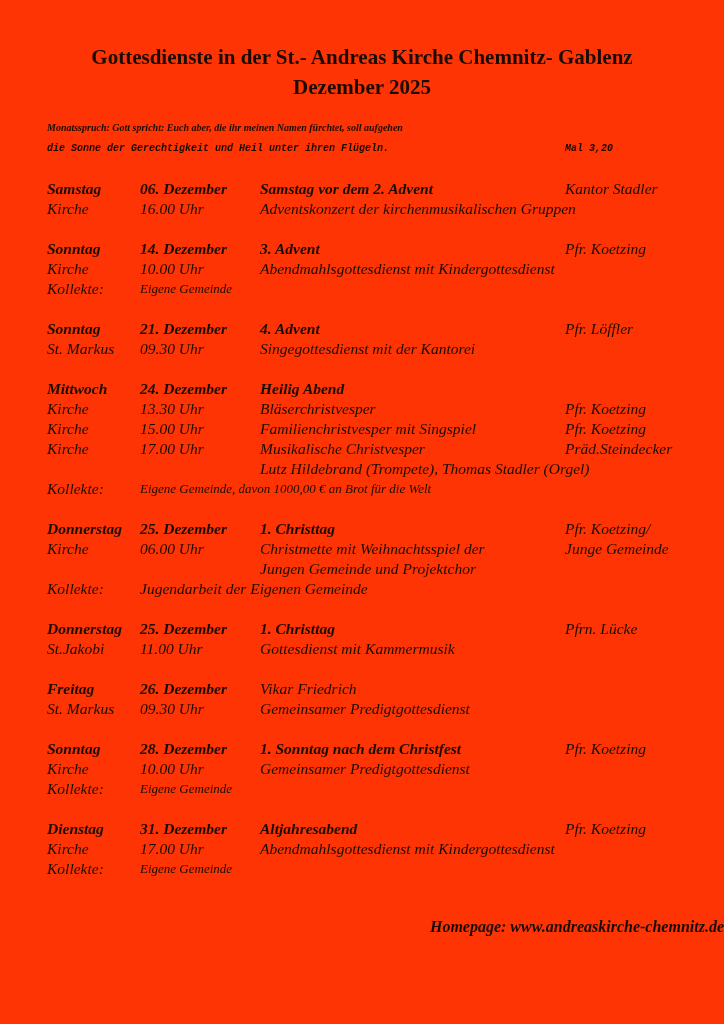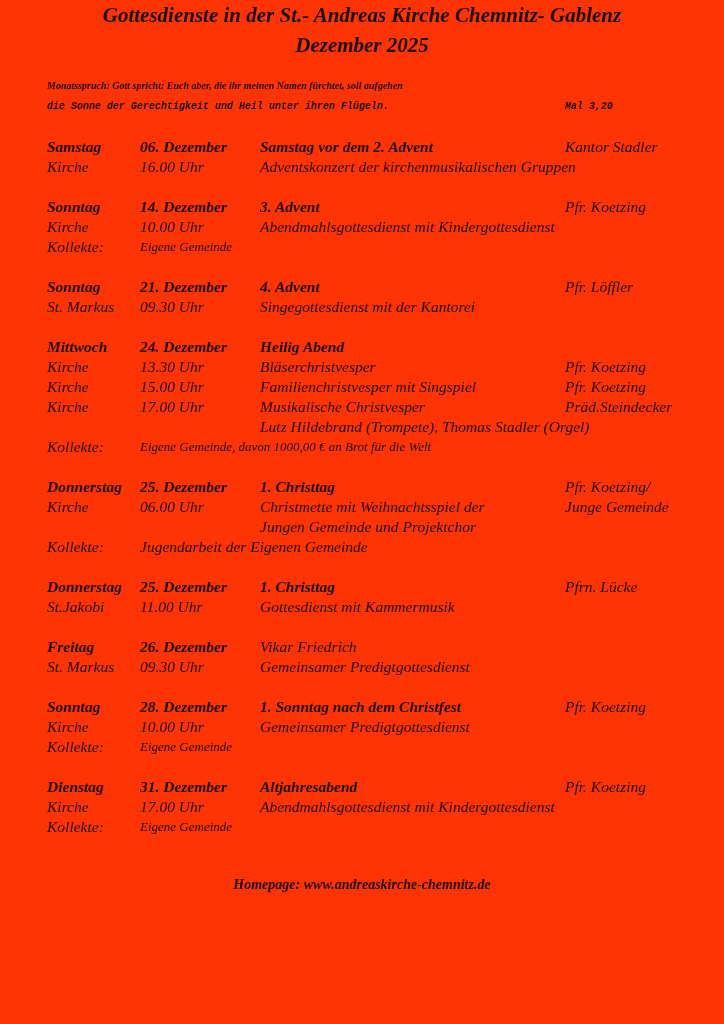--- a/index.html
+++ b/index.html
@@ -8,25 +8,25 @@
   }
   body {
     width: 724px;
     height: 1024px;
     overflow: hidden;
     background: #ff3404;
     color: #190c04;
     font-family: "Liberation Serif", serif;
   }
   .title {
+    padding-top: 42px;
     text-align: center;
     font-weight: bold;
     font-size: 21px;
     line-height: 30px;
-    font-style: italic;
   }
   .motto {
     margin: 15px 40px 0 47px;
     font-weight: bold;
     font-style: italic;
     font-size: 10px;
     line-height: 21px;
   }
   .motto-line { white-space: nowrap; }
   .motto-line2 { position: relative; font-family: Liberation Mono, monospace; }
@@ -48,24 +48,24 @@
   }
   .row span { white-space: nowrap; }
   .hdr .c1, .hdr .c2, .hdr .c3 { font-weight: bold; }
   .kv { grid-column: 2 / 5; }
   .kv.small {
     font-size: 13px;
     align-self: end;
   }
   .footer {
     margin-top: 36px;
-    text-align: center;
+    text-align: right;
     font-weight: bold;
     font-style: italic;
-    font-size: 14px;
+    font-size: 16px;
     line-height: 24px;
   }
 </style>
 </head>
 <body style="background: rgb(255, 52, 4); color: rgb(25, 12, 4);">
 
 <div class="title">
   <div>Gottesdienste in der St.- Andreas Kirche Chemnitz- Gablenz</div>
   <div>Dezember 2025</div>
 </div>

